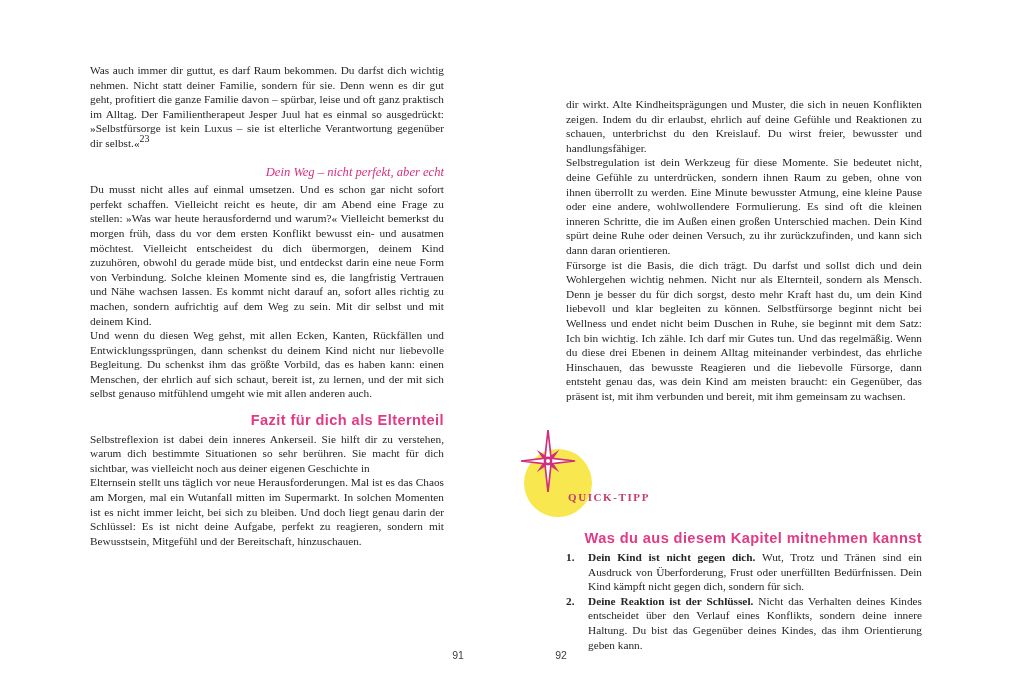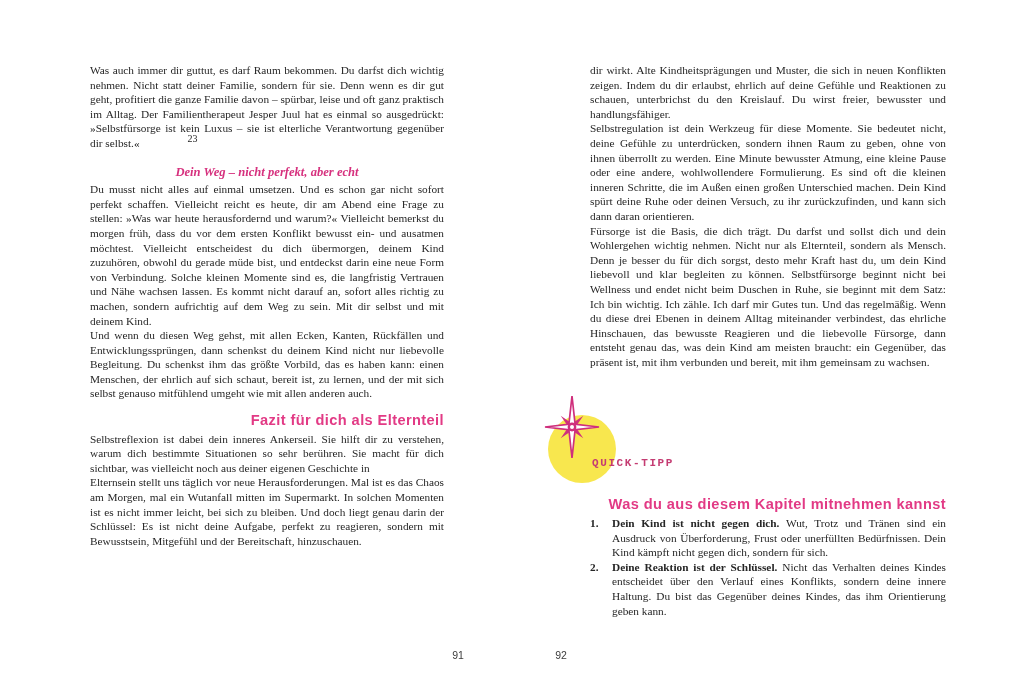--- a/index.html
+++ b/index.html
@@ -14,32 +14,32 @@
   .page {
     position: absolute;
     top: 63px;
     font-size: 11.3px;
     line-height: 14.6px;
     text-align: justify;
     hyphens: auto;
     -webkit-hyphens: auto;
   }
   .page-left  { left: 90px;  width: 354px; }
-  .page-right { left: 590px; width: 356px; }
+  .page-right { left: 566px; width: 356px; margin-top: 34px; }
   .page p { margin: 0; }
-  sup.fnref { font-size: 10px; line-height: 0; vertical-align: super; margin-left: 48px; }
+  sup.fnref { font-size: 10px; line-height: 0; vertical-align: super; }
 
   h3.sub-italic {
     font-family: "Liberation Serif", "DejaVu Serif", serif;
     font-style: italic;
-    font-weight: bold;
+    font-weight: normal;
     font-size: 12.6px;
     color: #d6317e;
     margin: 14px 0 3px 0;
-    text-align: center;
+    text-align: right;
   }
   h2.pink-heading {
     font-family: "Liberation Sans", "DejaVu Sans", sans-serif;
     font-weight: bold;
     font-size: 14.6px;
     letter-spacing: 0.4px;
     color: #e23a85;
     margin: 12px 0 4px 0;
     text-align: right;
   }
@@ -58,21 +58,21 @@
     background: #f8e74e;
   }
   .qt-star {
     position: absolute;
     left: -50px; top: 5px;
     width: 64px; height: 66px;
   }
   .qt-label {
     position: absolute;
     left: 2px; top: 67px;
-    font-family: Liberation Mono, monospace;
+    font-family: Liberation Serif, serif;
     font-weight: bold;
     font-size: 11px;
     letter-spacing: 1.6px;
     color: #c43c72;
   }
 
   
   .takeaway { position: relative; padding-left: 22px; margin: 0; }
   .takeaway .num {
     position: absolute; left: 0; top: 0;

